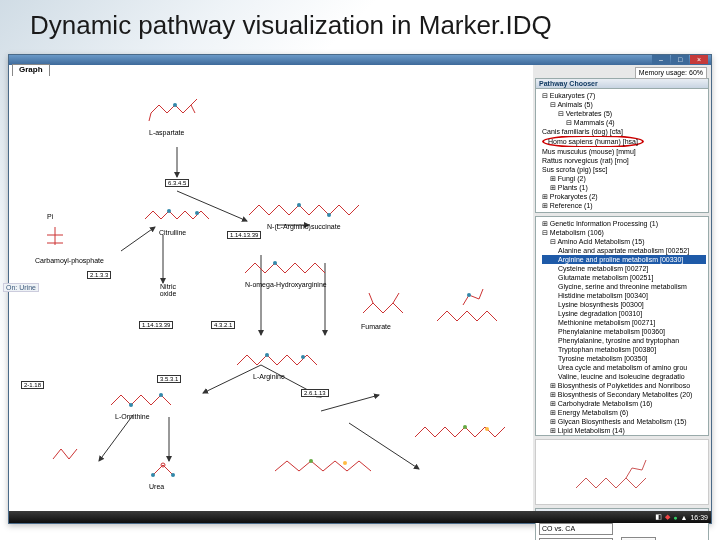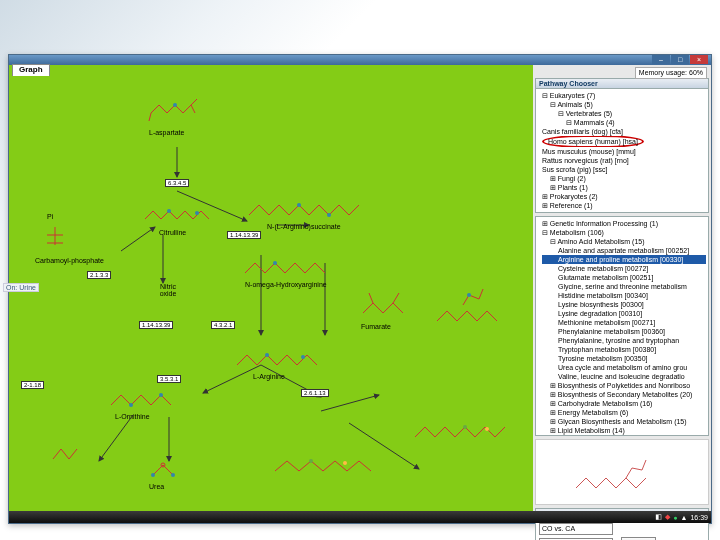--- a/index.html
+++ b/index.html
@@ -3,21 +3,21 @@
 <meta charset="utf-8">
 <style>
 html,body{margin:0;padding:0;width:720px;height:540px;background:#e8eef2;font-family:Arial,sans-serif;overflow:hidden}
 .slide{position:relative;width:720px;height:540px;background:linear-gradient(135deg,#d0dce5 0,#eef3f7 18%,#fff 30%);}
 .title{position:absolute;top:10px;left:30px;font-size:26px;color:#1a1a1a;font-weight:400}
 .window{position:absolute;top:54px;left:8px;right:8px;bottom:16px;background:#b8c7d4;border:1px solid #4a6a88;box-shadow:0 2px 6px rgba(0,0,0,.25)}
 .winbar{position:absolute;top:0;left:0;right:0;height:10px;background:linear-gradient(#6a99c7,#3e6a9a)}
 .ctl{position:absolute;top:0;right:3px;height:10px;display:flex;gap:1px}
 .ctl span{width:18px;height:9px;display:inline-block;font-size:7px;color:#fff;text-align:center;line-height:9px}
 .ctl .min{background:#3d6a9a}.ctl .max{background:#3d6a9a}.ctl .close{background:#c63a3a}
-.canvas{position:absolute;top:10px;left:0;bottom:0;width:524px;background:#84cc16;border-right:1px solid #888}
+.canvas{position:absolute;top:10px;left:0;bottom:0;width:524px;background:#ffffff;border-right:1px solid #888}
 .graph-tab{position:absolute;top:-1px;left:3px;height:11px;padding:0 6px;font-size:8px;background:#fff;border:1px solid #888;border-bottom:none;line-height:10px;font-weight:bold}
 .sidepanel{position:absolute;top:10px;right:0;bottom:0;width:178px;background:#e8e8e8;font-size:7px}
 .memory{position:absolute;top:2px;right:4px;height:10px;font-size:7px;background:#fff;border:1px solid #aaa;padding:0 3px;line-height:9px}
 .panel{margin:13px 2px 3px 2px;background:#fff;border:1px solid #9aa}
 .panel-h{background:linear-gradient(#e9eef4,#c8d4e2);border-bottom:1px solid #9aa;font-size:7px;font-weight:bold;color:#123b63;padding:1px 3px}
 .tree{padding:2px 2px 2px 6px;line-height:9px}
 .tree .ln{white-space:nowrap;overflow:hidden;text-overflow:clip}
 .tree .ind1{padding-left:8px}.tree .ind2{padding-left:16px}.tree .ind3{padding-left:24px}
 .sel{background:#1e5aa8;color:#fff}
 .circled{display:inline-block;border:2px solid #c00;border-radius:50%/60%;padding:0 4px;margin:-1px 0}
@@ -35,20 +35,21 @@
 .overlay{position:absolute;top:0;left:0;width:524px;height:100%;}
 
 .tag{position:absolute;left:-6px;top:218px;font-size:7px;background:#eef2f6;border:1px solid #ccd;color:#3a587a;padding:0 2px}
 
 .mini-struct{margin:3px 2px;background:#fff;border:1px solid #ccc;height:64px;position:relative}
 </style>
 </head>
 <body>
 
 <div class="slide">
+  <div class="title">Dynamic pathway visualization in Marker.IDQ</div>
 
   <div class="window">
     <div class="winbar">
       <div class="ctl">
         <span class="min">–</span>
         <span class="max">□</span>
         <span class="close">×</span>
       </div>
     </div>
 

